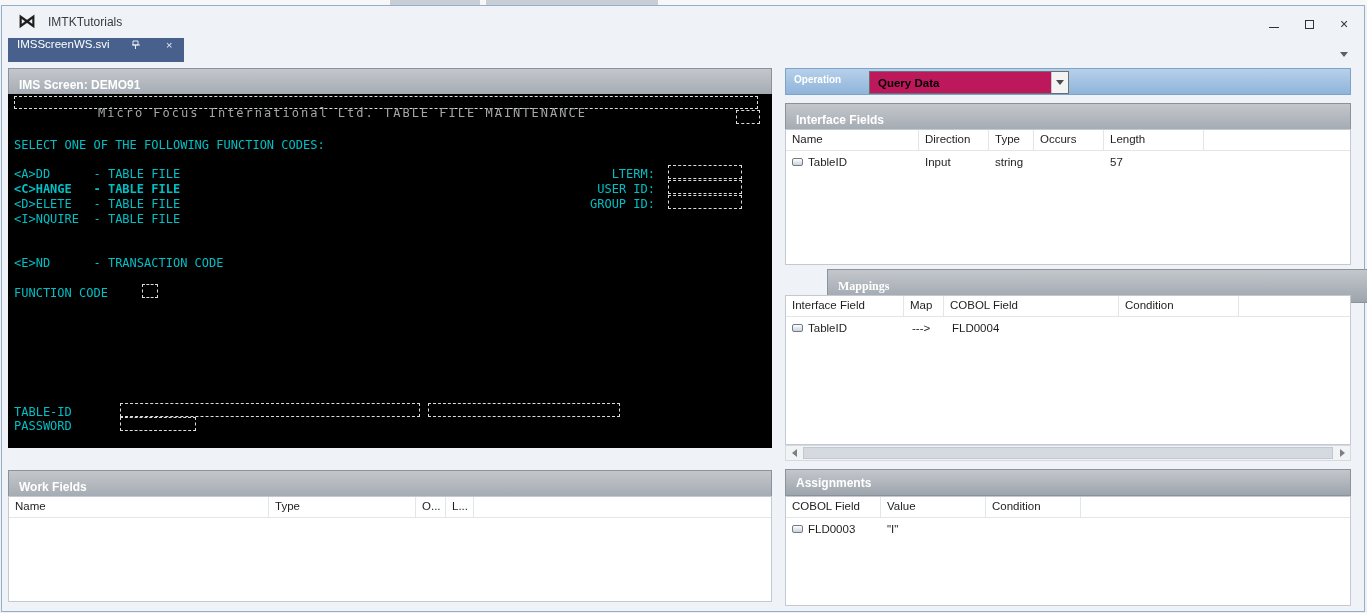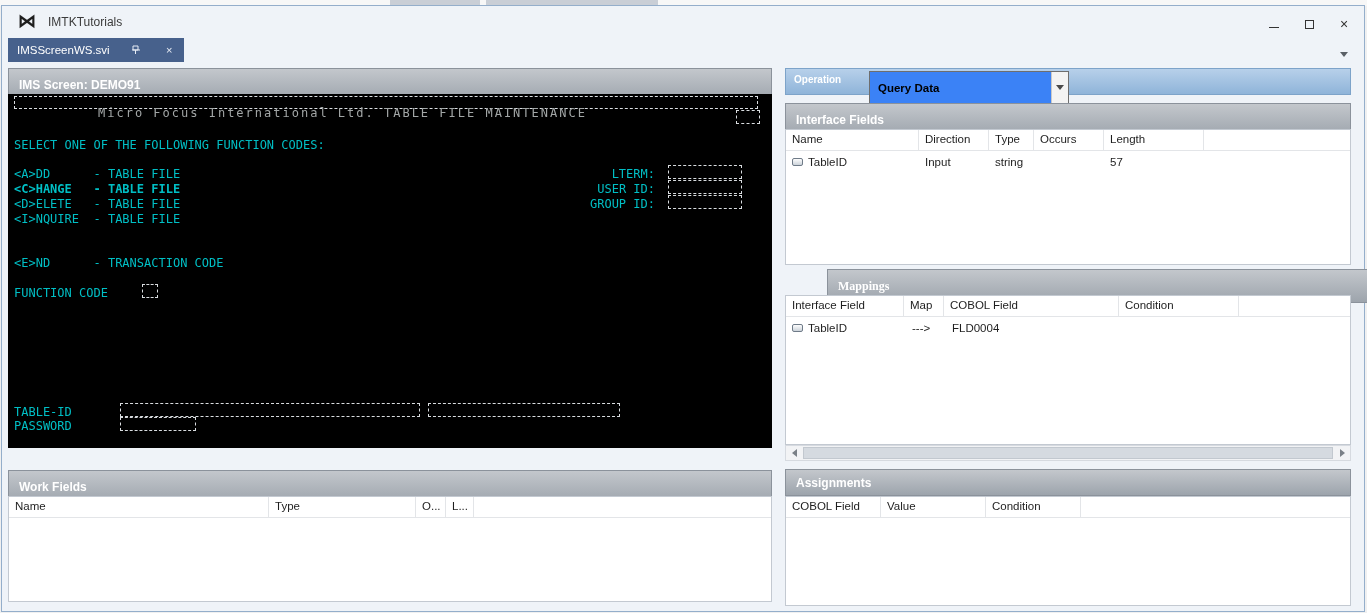--- a/index.html
+++ b/index.html
@@ -19,21 +19,21 @@
   .vs-logo { position:absolute; left:16px; top:4px; font-size:18px; font-weight:bold; color:#1e1e1e; }
   .app-title { position:absolute; left:46px; top:9px; font-size:12px; color:#3b3b3b; }
   .win-btn { position:absolute; top:8px; width:28px; height:20px; display:flex; align-items:center;
              justify-content:center; color:#333; cursor:pointer; }
   .glyph-min { display:block; width:10px; height:1px; background:#333; margin-top:6px; }
   .glyph-max { display:block; width:9px; height:9px; border:1px solid #333; }
   .glyph-close { font-size:14px; line-height:14px; }
 
   
   .tab { position:absolute; left:8px; top:38px; height:24px; padding:0 8px 0 9px;
-         background:#47618c; color:#ffffff; display:flex; align-items:center; gap:20px;
+         background:#47618c; color:#ffffff; display:flex; align-items:flex-start; gap:20px;
          font-size:11.5px; cursor:default; }
   .tab-pin, .tab-close { display:flex; align-items:center; justify-content:center;
          width:13px; height:13px; color:#e8edf5; font-size:11px; cursor:pointer; }
   .tabstrip-caret { position:absolute; left:1340px; top:52px; width:0; height:0;
          border-left:4px solid transparent; border-right:4px solid transparent;
          border-top:5px solid #5a6066; cursor:pointer; }
 
   
   .phead { position:absolute; height:34px; background:linear-gradient(#c3c7cc,#9da4ac);
            border:1px solid #8b929b; color:#ffffff; font-weight:bold; font-size:12px;
@@ -54,21 +54,21 @@
              overflow:hidden; white-space:nowrap; }
   .gh-fill { flex:1; border-right:none; }
   .grid-row { display:flex; height:21px; align-items:center; }
   .gr-cell { font-size:11.5px; color:#1e1e1e; padding:0 6px; overflow:hidden; white-space:nowrap;
              display:flex; align-items:center; gap:5px; }
   .field-icon { display:inline-block; width:11px; height:8px; border:1px solid #6f7b88;
                 background:linear-gradient(#fdfdfd,#ccd3da); border-radius:2px; flex:none; }
 
   
   .op-label { position:absolute; left:794px; top:74px; font-size:10px; font-weight:bold; color:#ffffff; }
-  .combo { position:absolute; left:869px; top:71px; width:200px; height:33px; background:#3b82f6;
+  .combo { position:absolute; left:869px; top:71px; width:200px; height:23px; background:#be185d;
            border:1px solid #6e6e6e; display:flex; align-items:center; cursor:pointer; }
   .combo-text { flex:1; font-size:11.5px; font-weight:bold; color:#000; padding-left:8px; }
   .combo-arrow { width:17px; height:100%; display:flex; align-items:center; justify-content:center;
                  border-left:1px solid #c8c8c8; background:#f3f3f3; }
   .combo-arrow span { width:0; height:0; border-left:4px solid transparent; border-right:4px solid transparent;
                  border-top:5px solid #4a4a4a; }
 
   
   .hscroll { position:absolute; left:785px; top:445px; width:566px; height:16px; background:#f2f3f5;
              border:1px solid #d6dae0; display:flex; align-items:center; }
@@ -234,15 +234,23 @@
   <div class="phead" style="left:785px;top:469px;width:566px;height:27px;">
     <span>Assignments</span>
   </div>
   <div class="grid" style="left:785px;top:496px;width:566px;height:110px;">
     <div class="grid-head">
       <div class="gh-cell" style="width:95px;">COBOL Field</div>
       <div class="gh-cell" style="width:105px;">Value</div>
       <div class="gh-cell" style="width:95px;">Condition</div>
       <div class="gh-cell gh-fill"></div>
     </div>
+    <div class="grid-row">
+      <div class="gr-cell" style="width:95px;">
+        <span class="field-icon"></span>
+        <span>FLD0003</span>
+      </div>
+      <div class="gr-cell" style="width:105px;">"I"</div>
+      <div class="gr-cell" style="width:95px;"></div>
+    </div>
   </div>
 
 </div>
 
 </body></html>

